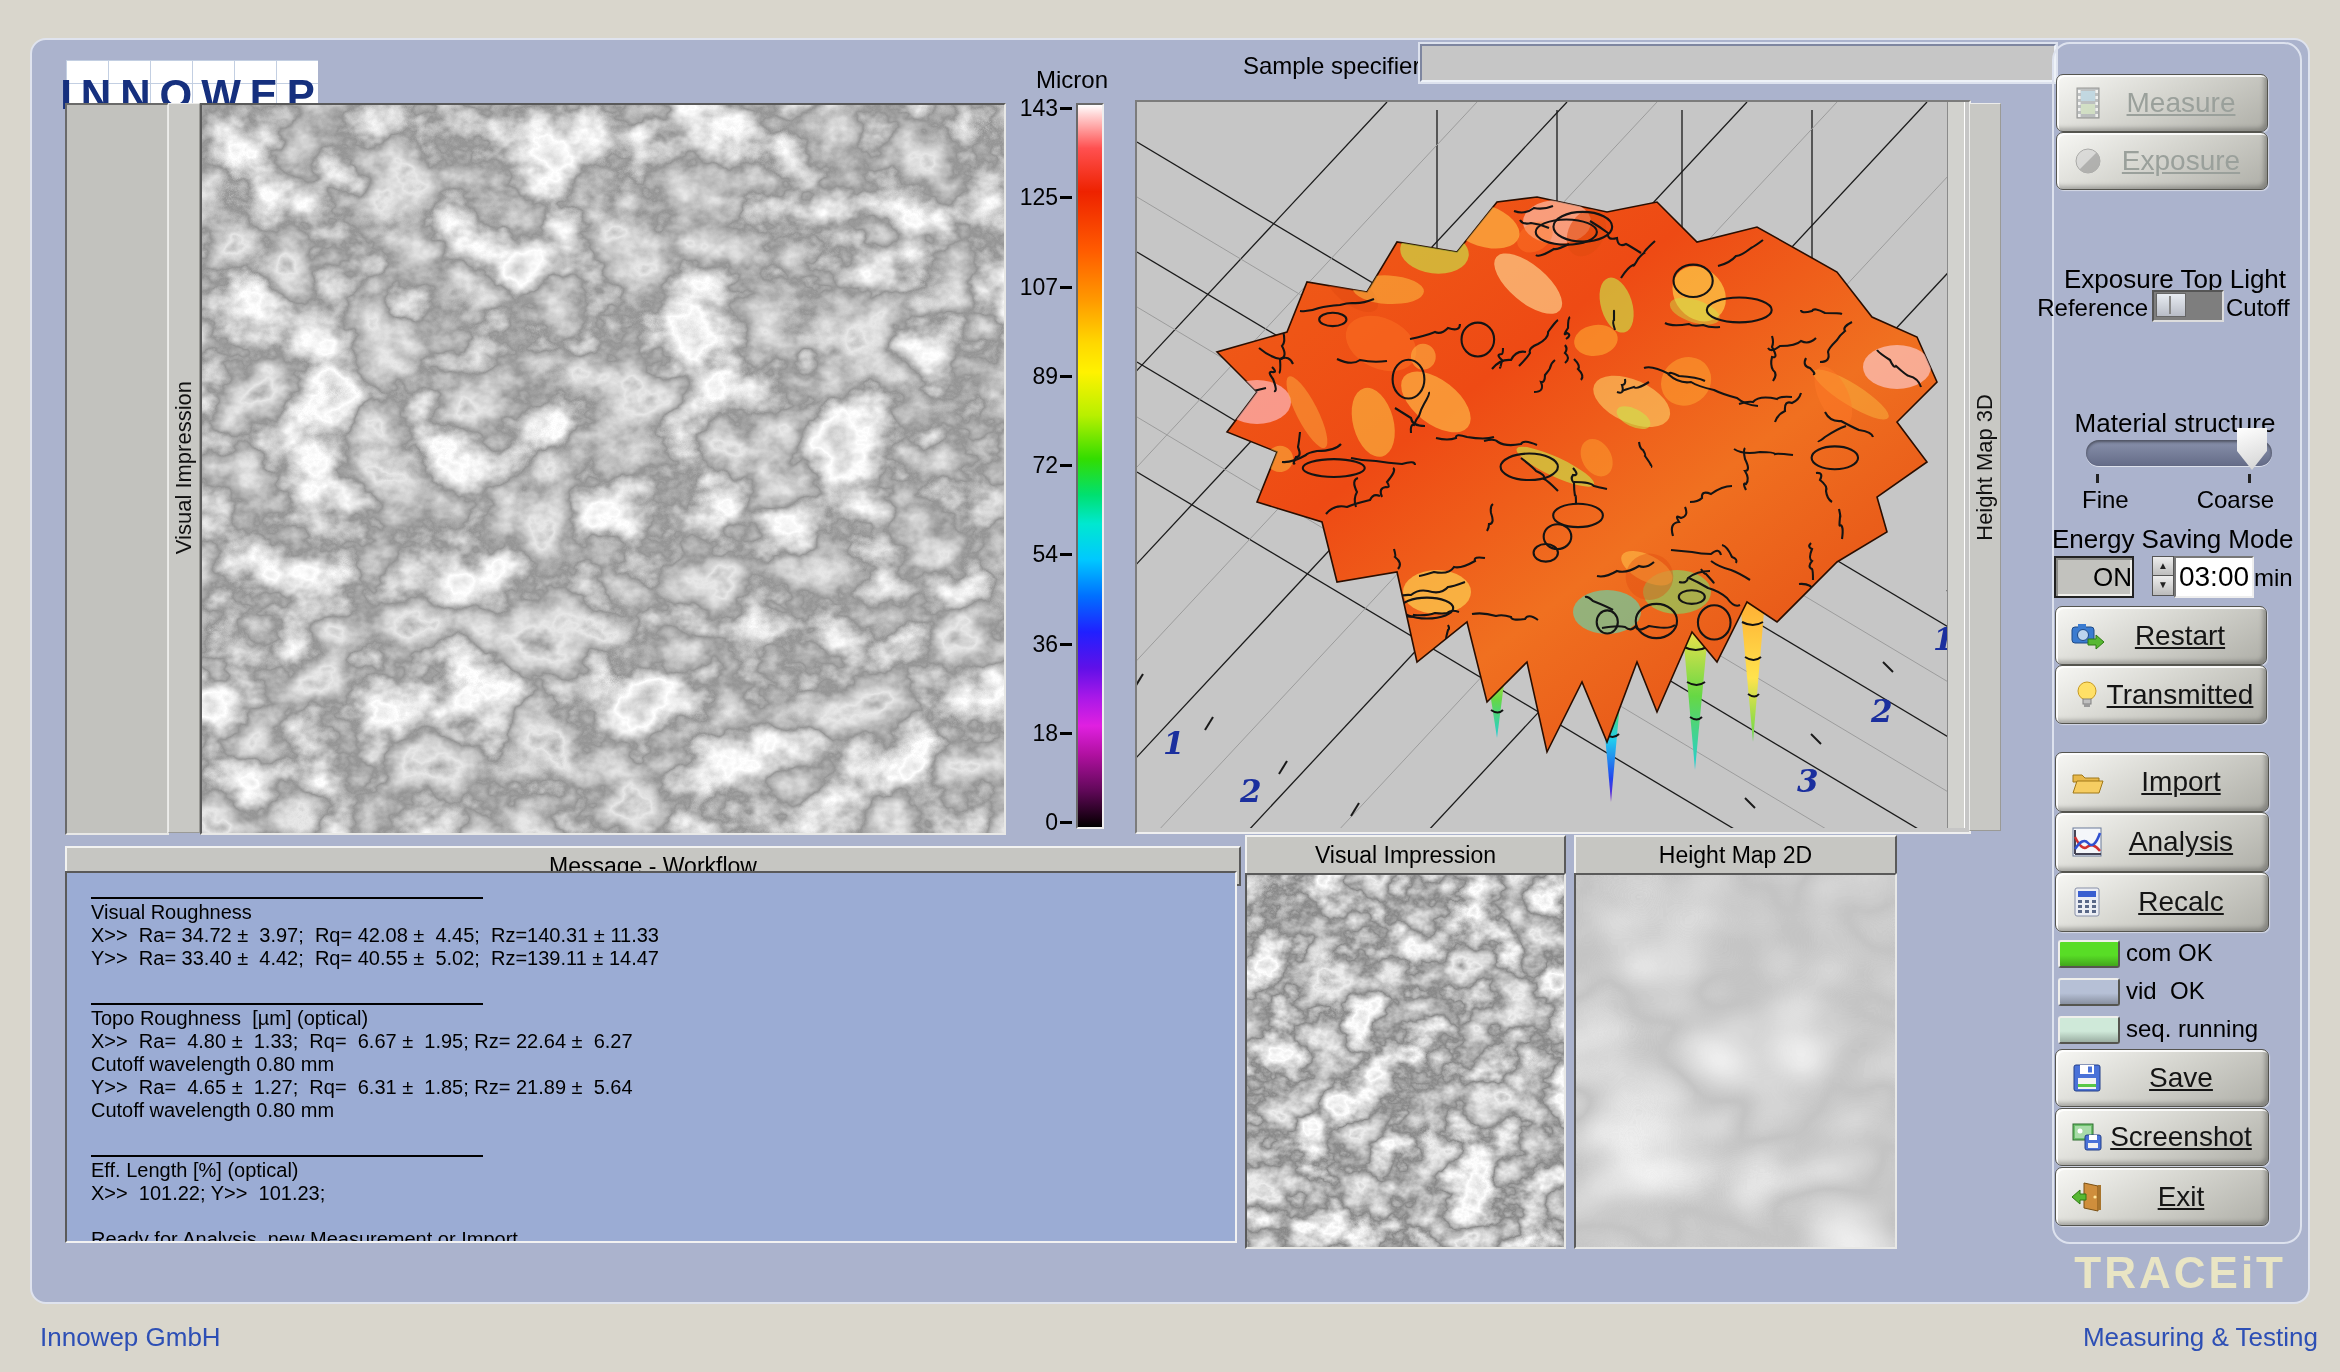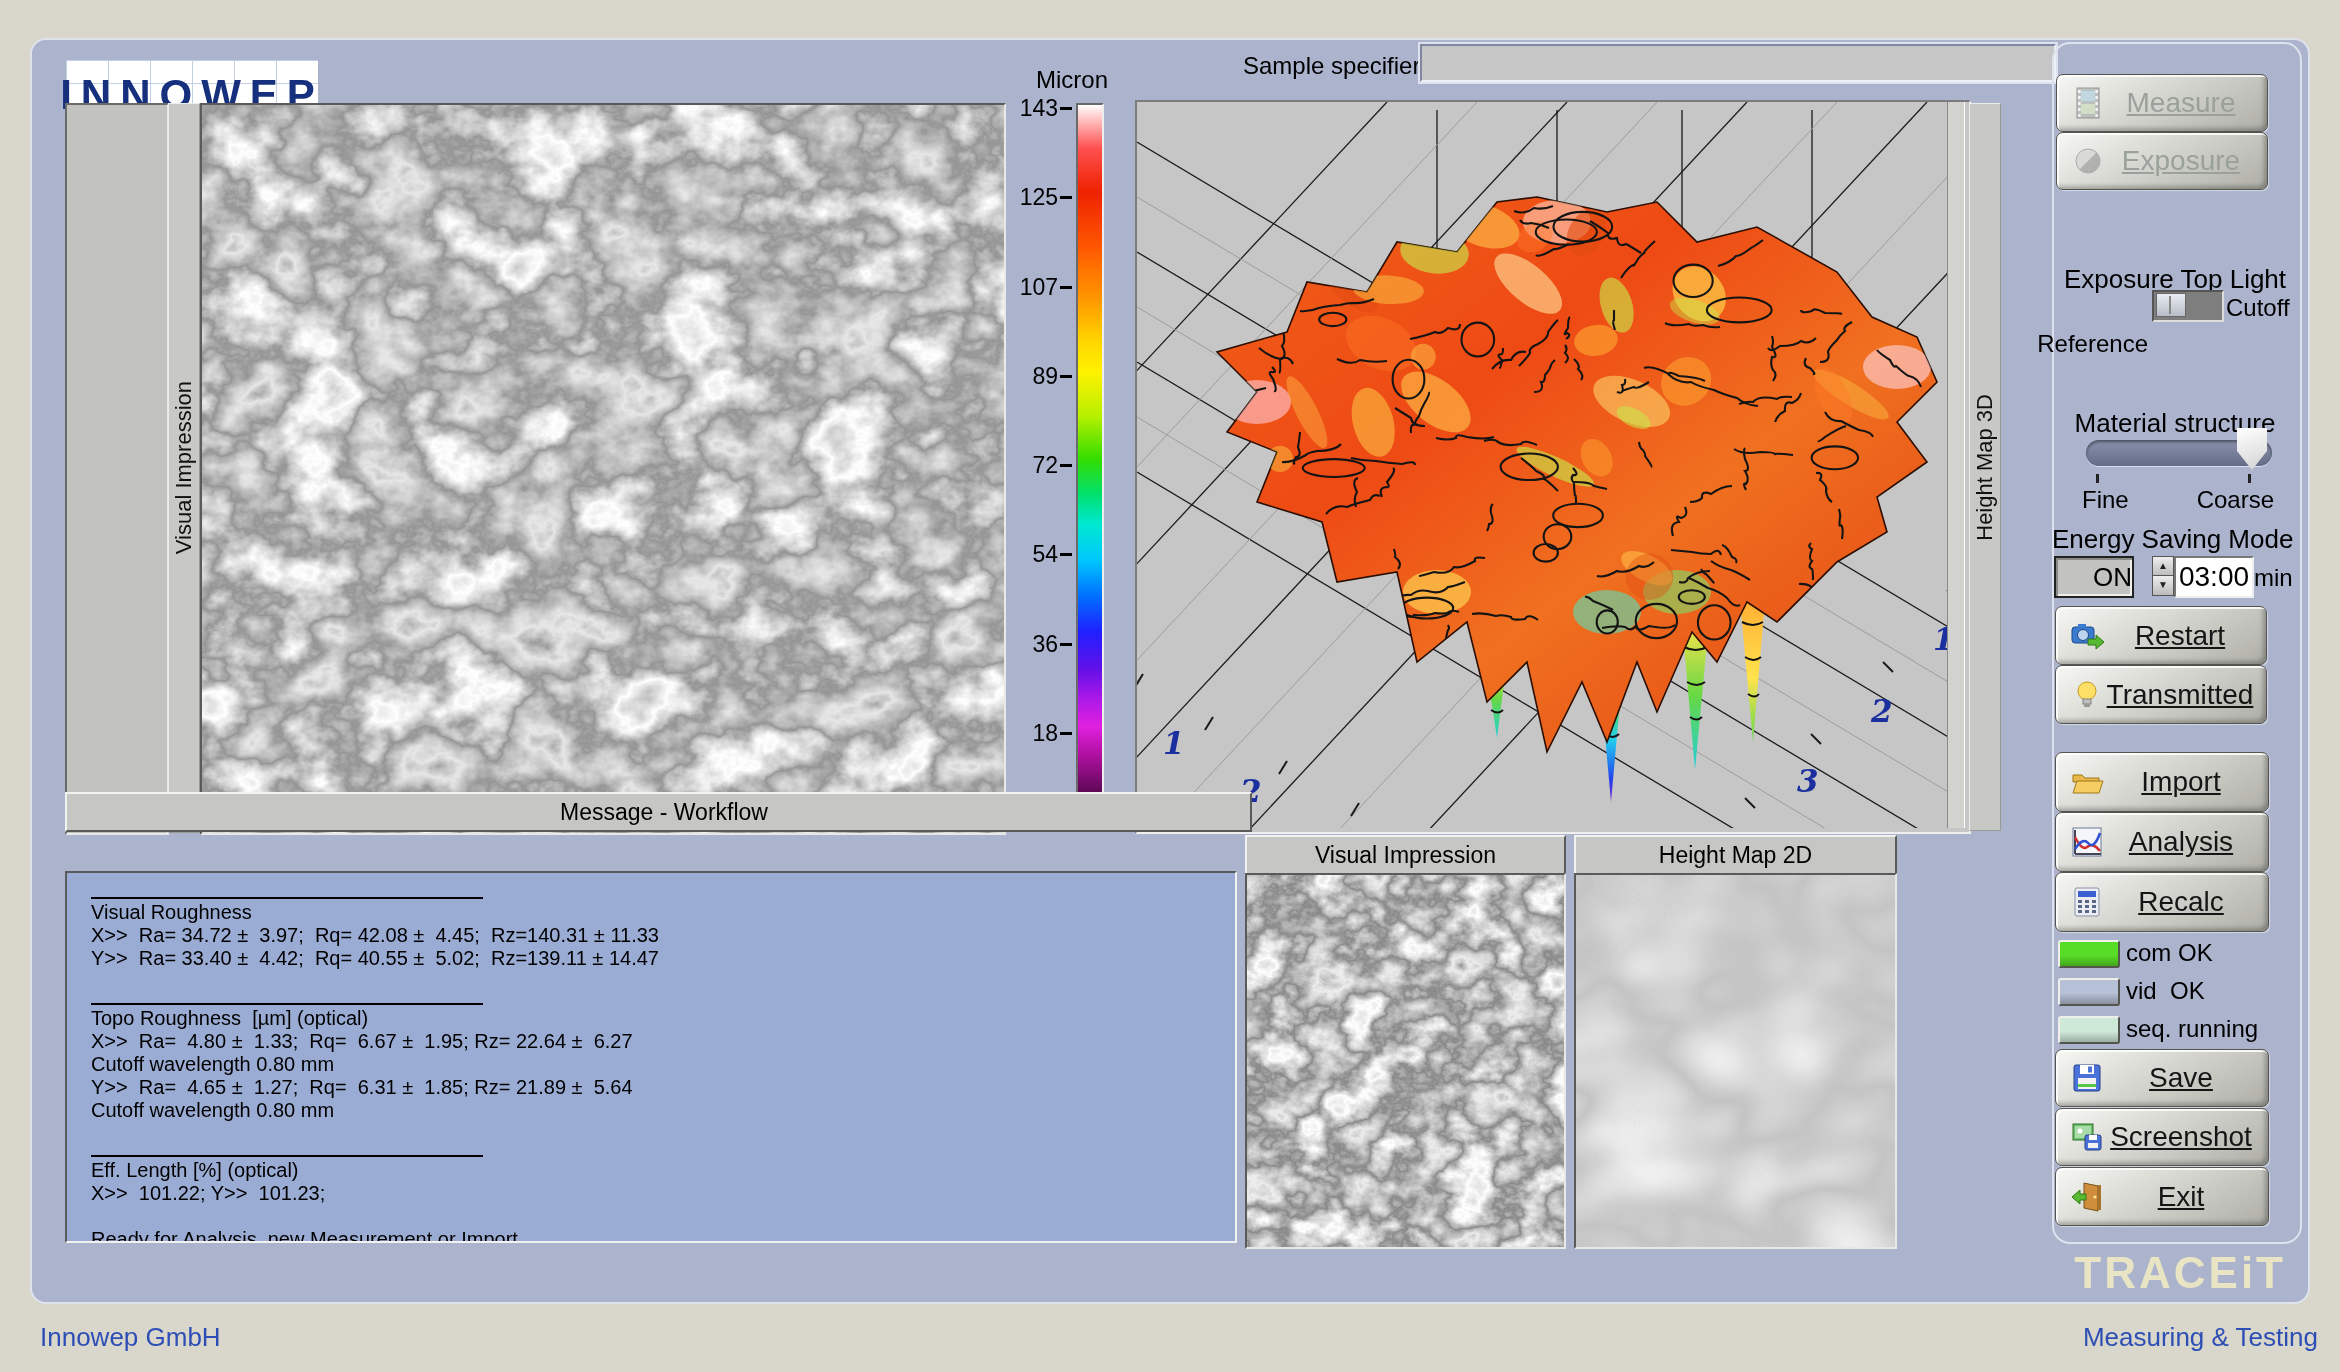--- a/index.html
+++ b/index.html
@@ -46,21 +46,21 @@
                border-left:1px solid #8a8a8a;border-right:1px solid #fff;}
   #hm3d-strip{left:1969px;top:103px;width:30px;height:726px;}
   .axis-num{font-family:"DejaVu Serif",serif;font-style:italic;font-weight:bold;
             font-size:31px;fill:#1b2f9e;}
   
   #sample-label{left:1243px;top:52px;font-size:24px;}
   #sample-input{left:1420px;top:44px;width:616px;height:34px;background:#c6c6c6;
                 border:2px solid;border-color:#7e86a0 #eef2f8 #eef2f8 #7e86a0;
                 box-shadow:0 0 0 2px #dde2ee;font-size:24px;padding:0 8px;}
   
-  #msg-header{left:65px;top:792px;width:1172px;height:36px;padding-left:11px;}
+  #msg-header{left:65px;top:846px;width:1172px;height:36px;}
   #msg-body{left:65px;top:871px;width:1172px;height:372px;background:#9bacd4;
             border:2px solid;border-color:#5a5a5a #f2f2f2 #f2f2f2 #5a5a5a;
             overflow:hidden;padding:14px 0 16px 24px;box-sizing:border-box;}
   .msg-line{white-space:pre;font-size:20px;line-height:23px;height:23px;}
   .msg-rule{width:392px;border-top:2px solid #000;height:0;margin:10px 0 2px 0;}
   
   #vi-thumb-header{left:1245px;top:835px;width:317px;height:36px;}
   #vi-thumb{left:1245px;top:873px;width:317px;height:372px;}
   #hm2d-header{left:1574px;top:835px;width:319px;height:36px;}
   #hm2d-thumb{left:1574px;top:873px;width:319px;height:372px;}
@@ -498,21 +498,21 @@
   </div>
   <div class="btn disabled" style="left:2056px;top:132px;width:210px;height:56px;" aria-disabled="true">
     <svg class="ic" viewBox="0 0 34 34">
       <circle cx="17" cy="17" r="12" fill="#cfcfcf" stroke="#777"></circle>
       <path d="M8.5,25.5 A12,12 0 0,0 25.5,8.5 Z" fill="#8a8a8a"></path>
     </svg>
     <span class="lbl">Exposure</span>
   </div>
 
   <div class="sb-title" style="left:2052px;top:264px;width:246px;text-align:center;">Exposure Top Light</div>
-  <div class="sb-small" style="left:2030px;top:294px;width:118px;text-align:right;margin-top:36px;">Reference</div>
+  <div class="sb-small" style="left:2030px;top:294px;width:118px;text-align:right;">Reference</div>
   <div class="abs" id="etl-toggle">
     <div class="thumbk"></div>
   </div>
   <div class="sb-small" style="left:2226px;top:294px;">Cutoff</div>
 
   <div class="sb-title" style="left:2052px;top:408px;width:246px;text-align:center;">Material structure</div>
   <div class="abs" id="mat-track"></div>
   <div class="abs" id="mat-thumb"></div>
   <div class="mat-tick" style="left:2096px;"></div>
   <div class="mat-tick" style="left:2248px;"></div>

